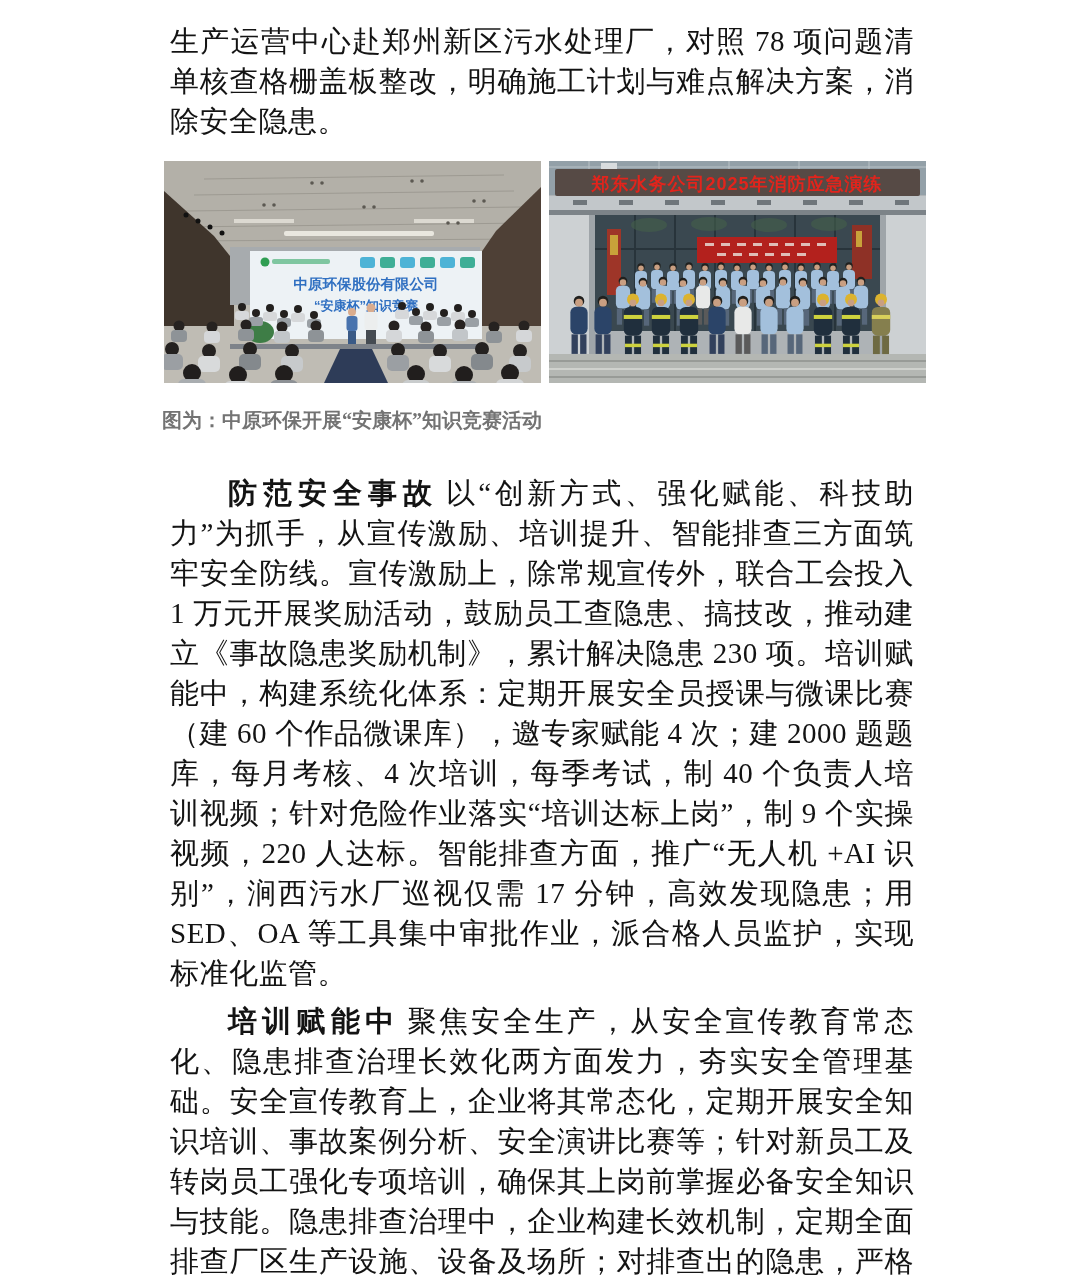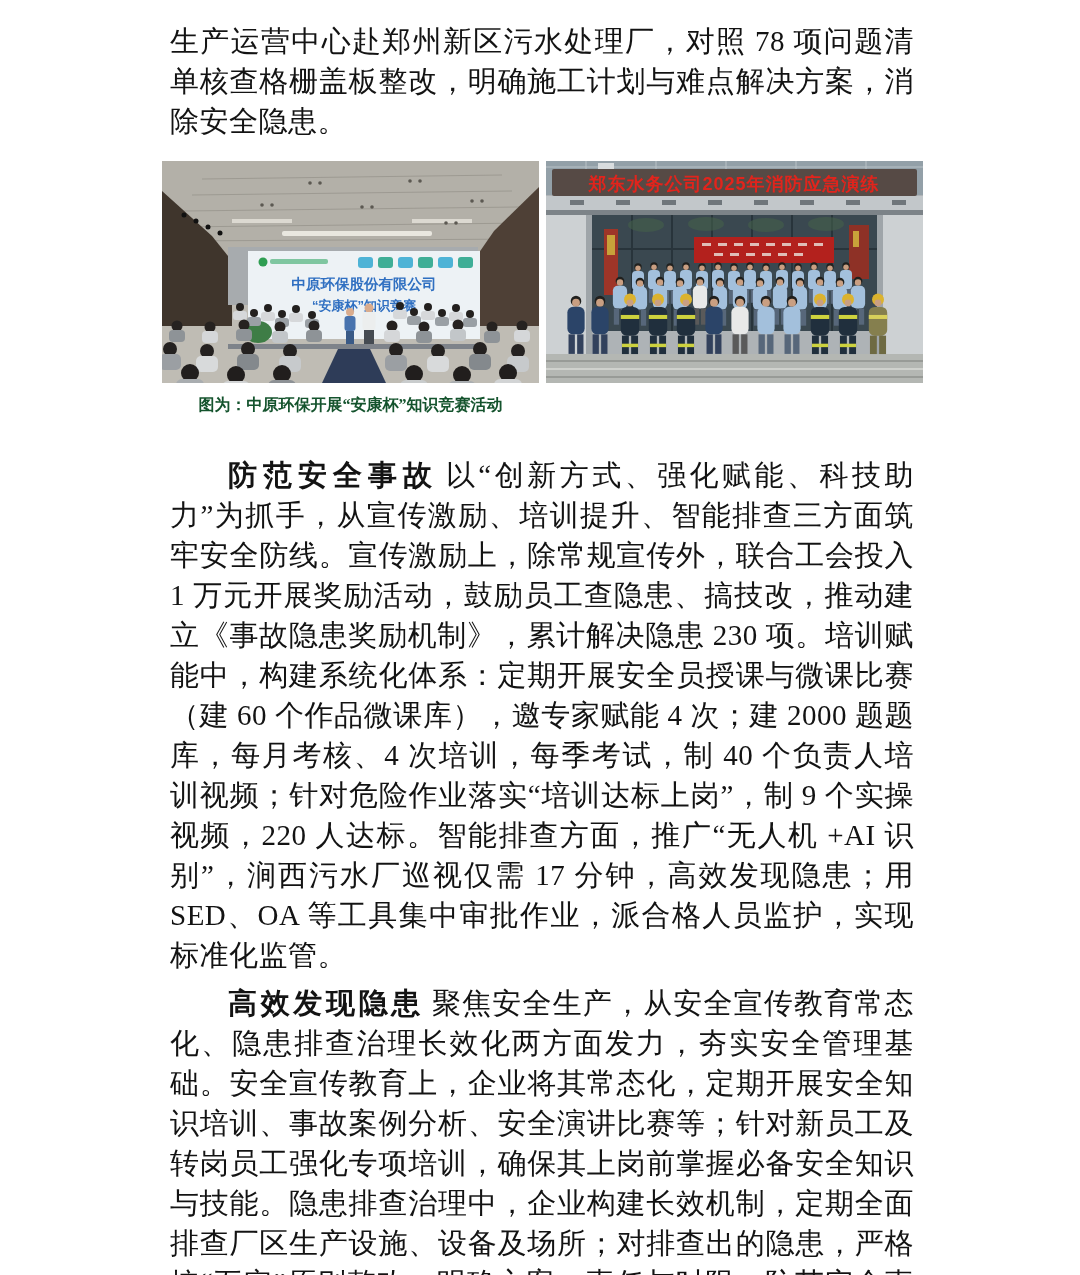--- a/index.html
+++ b/index.html
@@ -8,21 +8,21 @@
   .content{position:absolute;left:162px;top:0;width:760px;}
   .para{font-size:29px;line-height:40px;text-align:justify;margin:8px;
         letter-spacing:0.5px;}
   .para.first{margin-top:21px;}
   .indent{text-indent:2em;}
   .lead{font-family:"Liberation Sans","DejaVu Sans",sans-serif;font-weight:700;
         letter-spacing:3px;margin-right:8px;}
   .figures{margin-top:20px;display:flex;gap:7px;}
   .figure{width:382px;display:flex;flex-direction:column;align-items:center;}
   .photo{width:377px;height:222px;display:block;}
-  .caption{margin-top:12px;font-size:16px;font-weight:700;color:#14532d;
+  .caption{margin-top:24px;font-size:20px;font-weight:700;color:#737373;
            text-align:center;white-space:nowrap;
            font-family:"Liberation Serif","DejaVu Serif",serif;}
   .p2{margin-top:39px;}
   svg text{font-family:"Liberation Sans","DejaVu Sans",sans-serif;}
 </style>
 </head>
 <body>
 
 <div class="content">
 
@@ -416,16 +416,16 @@
         </g>
       </svg>
     </div>
   </div>
 
   <p class="para indent p2">
     <span class="lead">防范安全事故</span><span>以“创新方式、强化赋能、科技助力”为抓手，从宣传激励、培训提升、智能排查三方面筑牢安全防线。宣传激励上，除常规宣传外，联合工会投入 1 万元开展奖励活动，鼓励员工查隐患、搞技改，推动建立《事故隐患奖励机制》，累计解决隐患 230 项。培训赋能中，构建系统化体系：定期开展安全员授课与微课比赛（建 60 个作品微课库），邀专家赋能 4 次；建 2000 题题库，每月考核、4 次培训，每季考试，制 40 个负责人培训视频；针对危险作业落实“培训达标上岗”，制 9 个实操视频，220 人达标。智能排查方面，推广“无人机 +AI 识别”，涧西污水厂巡视仅需 17 分钟，高效发现隐患；用 SED、OA 等工具集中审批作业，派合格人员监护，实现标准化监管。</span>
   </p>
 
   <p class="para indent">
-    <span class="lead">高效发现隐患</span><span>聚焦安全生产，从安全宣传教育常态化、隐患排查治理长效化两方面发力，夯实安全管理基础。安全宣传教育上，企业将其常态化，定期开展安全知识培训、事故案例分析、安全演讲比赛等；针对新员工及转岗员工强化专项培训，确保其上岗前掌握必备安全知识与技能。隐患排查治理中，企业构建长效机制，定期全面排查厂区生产设施、设备及场所；对排查出的隐患，严格按“五定”原则整改，明确方案、责任与时限，防范安全事故。</span>
+    <span class="lead">培训赋能中</span><span>聚焦安全生产，从安全宣传教育常态化、隐患排查治理长效化两方面发力，夯实安全管理基础。安全宣传教育上，企业将其常态化，定期开展安全知识培训、事故案例分析、安全演讲比赛等；针对新员工及转岗员工强化专项培训，确保其上岗前掌握必备安全知识与技能。隐患排查治理中，企业构建长效机制，定期全面排查厂区生产设施、设备及场所；对排查出的隐患，严格按“五定”原则整改，明确方案、责任与时限，防范安全事故。</span>
   </p>
 
 </div>
 
 </body></html>

